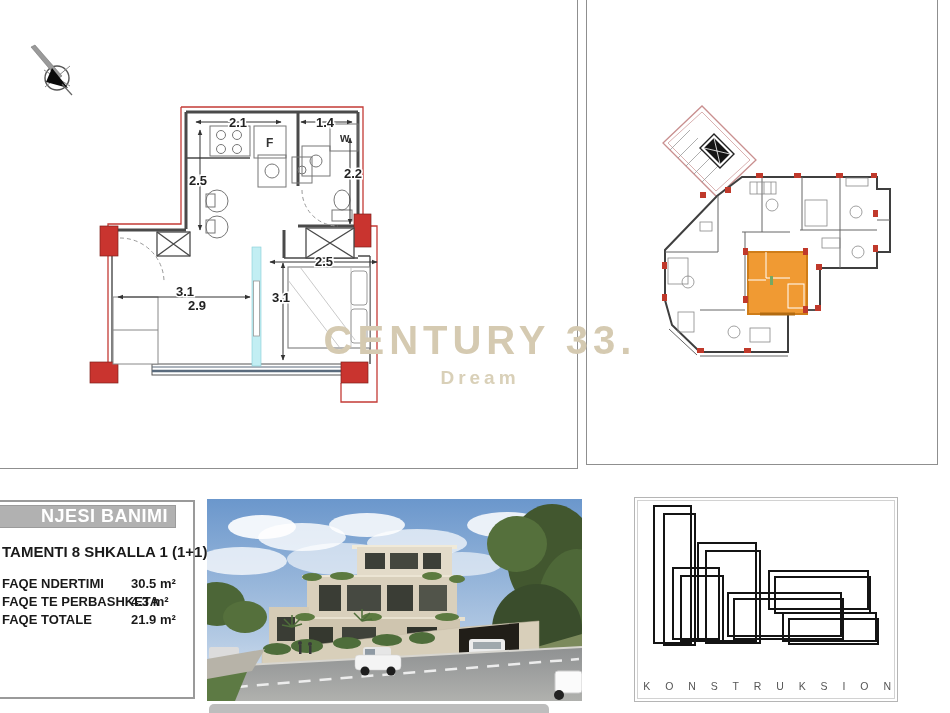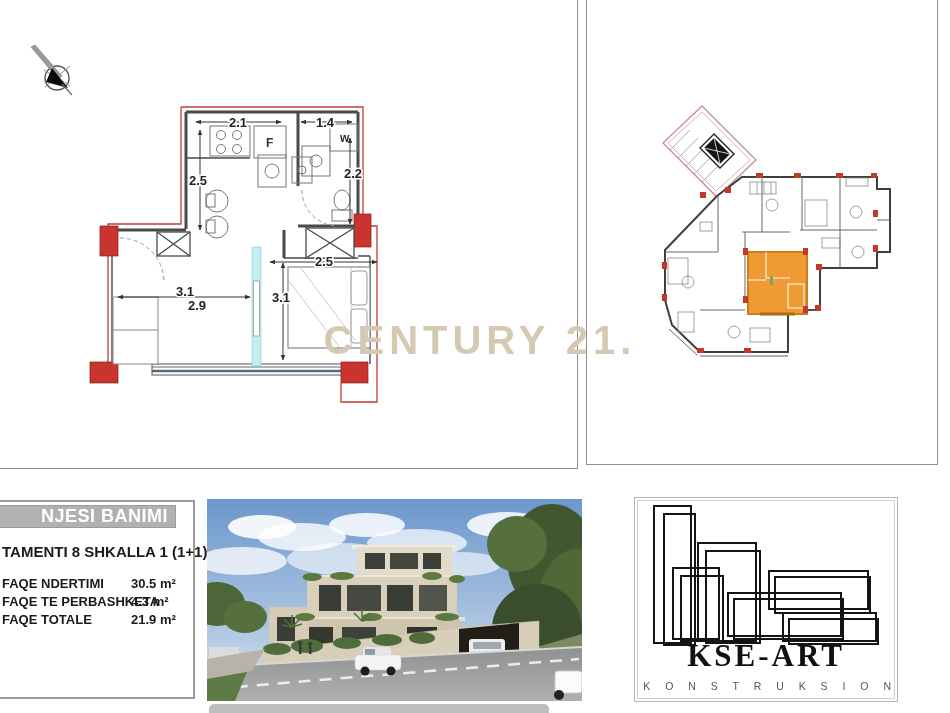--- a/index.html
+++ b/index.html
@@ -206,21 +206,22 @@
         <rect x="678" y="312" width="16" height="20"></rect>
       <rect x="846" y="178" width="22" height="8"></rect>
         <rect x="700" y="222" width="12" height="9"></rect>
       <rect x="750" y="328" width="20" height="14"></rect>
         <rect x="805" y="200" width="22" height="26"></rect>
       <rect x="668" y="258" width="20" height="26"></rect>
     </g>
   </svg>
 
   <div class="watermark">
-    <div class="wm-line1">CENTURY 21.</div>
+    <div class="wm-line1">CENTURY 33.</div>
+    <div class="wm-line2">Dream</div>
   </div>
 
   <svg class="north" width="55" height="60" viewBox="25 40 55 60">
     <circle cx="57" cy="78" r="12" fill="none" stroke="#555" stroke-width="1.4"></circle>
     <path d="M44,70 L70,86 M45,87 L70,66" stroke="#888" stroke-width="1" fill="none"></path>
     <polygon points="31,47 35,45 62,76 58,79" fill="#9a9a9a" stroke="#666" stroke-width="0.5"></polygon>
     <polygon points="52,68 68,88 46,82" fill="#0a0a0a"></polygon>
     <path d="M62,84 L72,95" stroke="#666" stroke-width="1.2"></path>
   </svg>
 
@@ -360,19 +361,18 @@
         <rect x="63" y="45" width="58" height="98"></rect> 
           <rect x="71" y="53" width="54" height="92"></rect>
         <rect x="134" y="73" width="99" height="38"></rect>
           <rect x="140" y="79" width="95" height="36"></rect>
         <rect x="93" y="95" width="113" height="43"></rect>
           <rect x="99" y="101" width="109" height="40"></rect>
         <rect x="148" y="115" width="93" height="28"></rect>
           <rect x="154" y="121" width="89" height="25"></rect>
       </g>
     </svg>
-    <div class="logo-name">KSE-ART</div>
     <div class="logo-sub">K O N S T R U K S I O N</div>
   </section>
 
   <div class="bottom-strip"></div>
 
 </div>
 
 </body></html>

